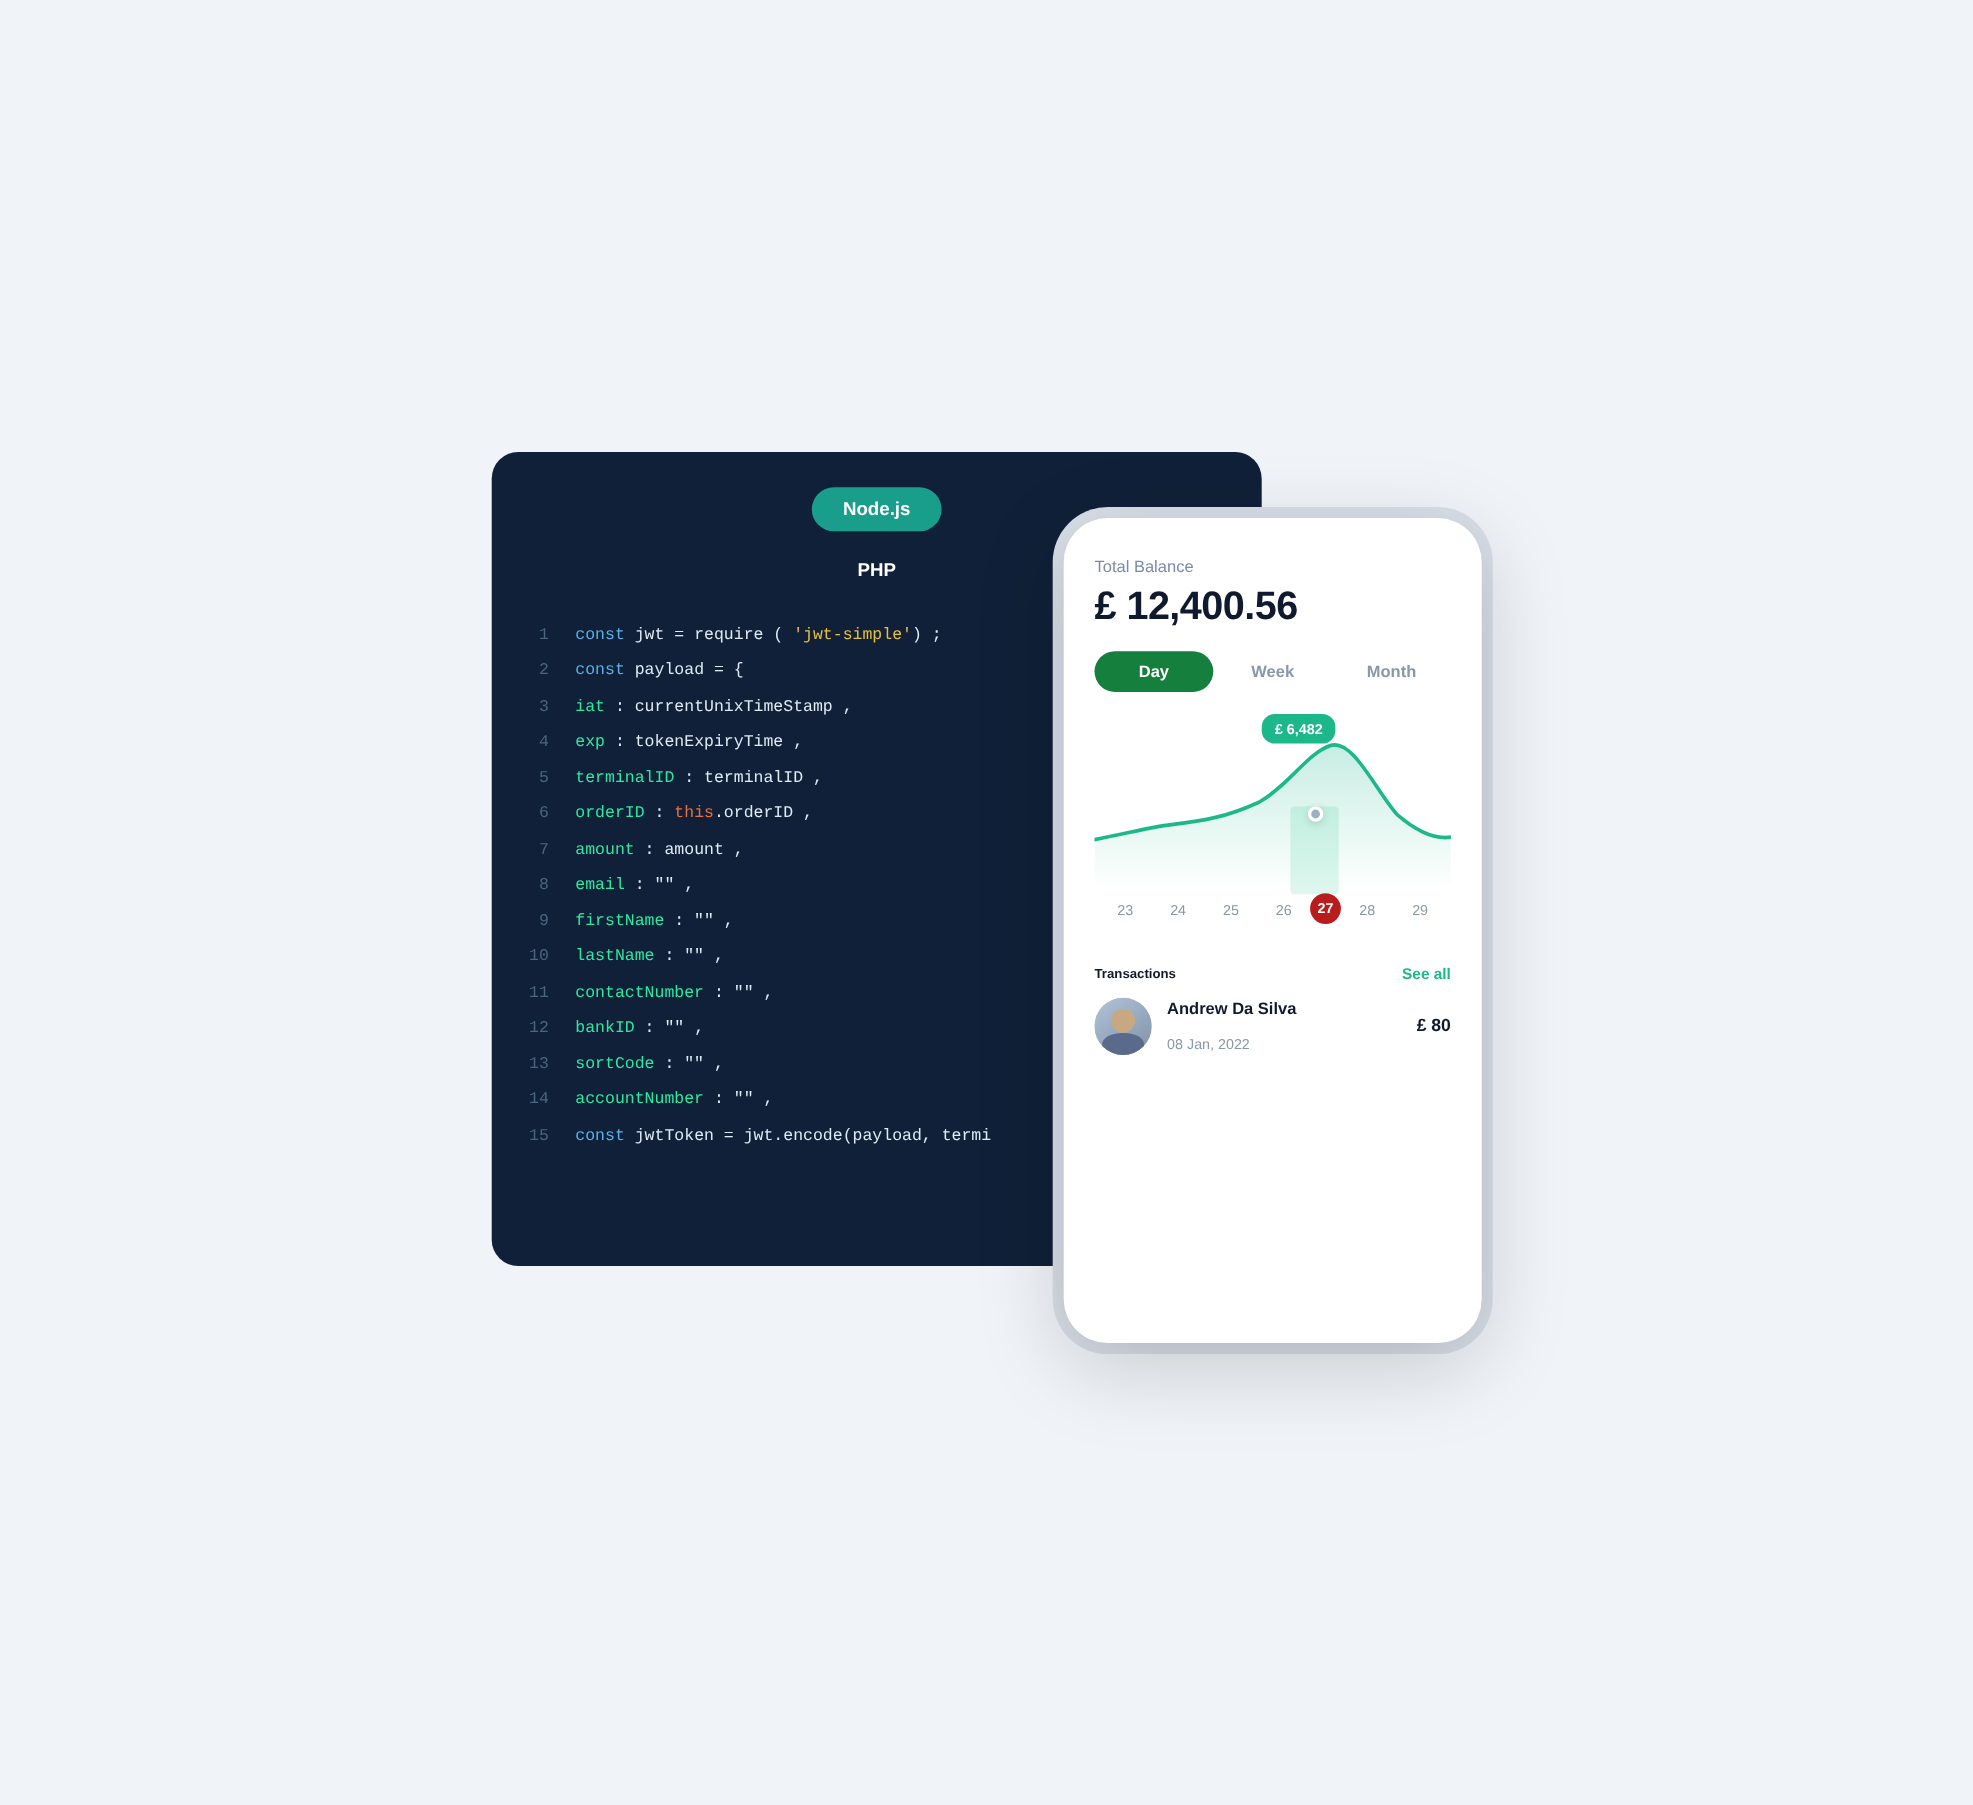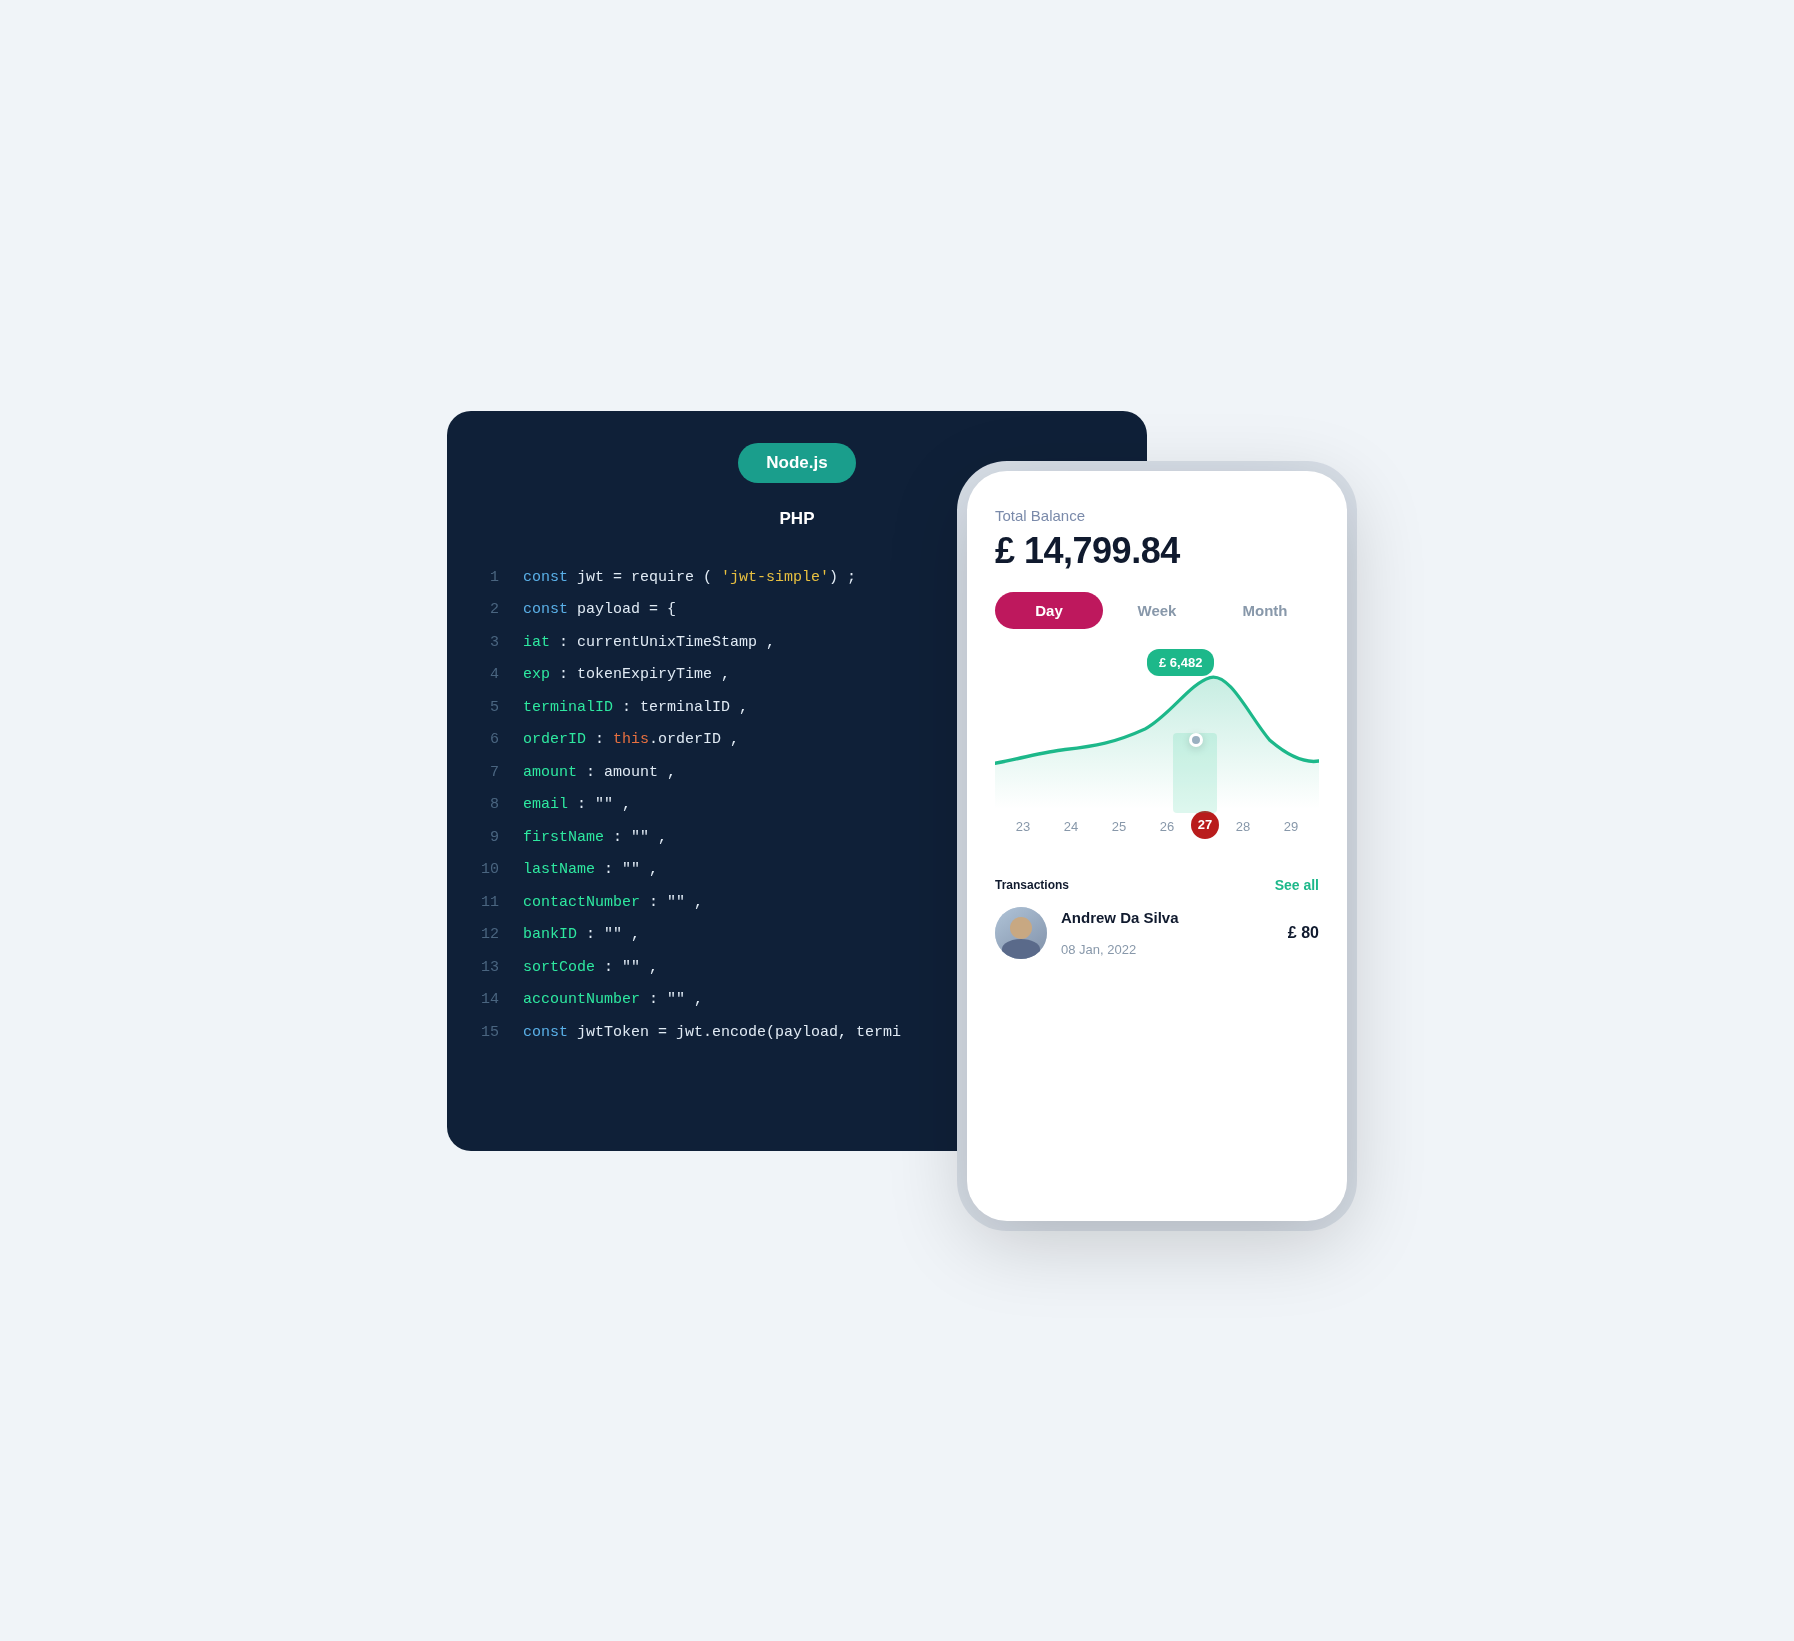--- a/index.html
+++ b/index.html
@@ -126,21 +126,21 @@
       text-align: center;
       padding: 10px 0;
       border-radius: 50px;
       font-size: 15px;
       font-weight: 600;
       color: #8898aa;
       cursor: pointer;
     }
 
     .period-tab.active {
-      background: #be185d;
+      background: #15803d;
       color: #fff;
     }
 
     
     .chart-area {
       position: relative;
       height: 200px;
       margin-bottom: 24px;
     }
 
@@ -376,21 +376,21 @@
         </div>
         <div class="code-line">
           <span class="line-num">15</span>
           <span><span class="kw-blue">const</span><span class="kw-white">  jwtToken = jwt.encode(payload, termi</span></span>
         </div>
       </div>
   </div>
 
   <div class="phone-panel">
     <div class="balance-label">Total Balance</div>
-    <div class="balance-amount">£ 14,799.84</div>
+    <div class="balance-amount">£ 12,400.56</div>
 
     <div class="period-tabs">
       <div class="period-tab active">Day</div>
       <div class="period-tab">Week</div>
       <div class="period-tab">Month</div>
     </div>
 
     <div class="chart-area">
       <div class="chart-tooltip">£ 6,482</div>
       <div class="chart-highlight"></div>

